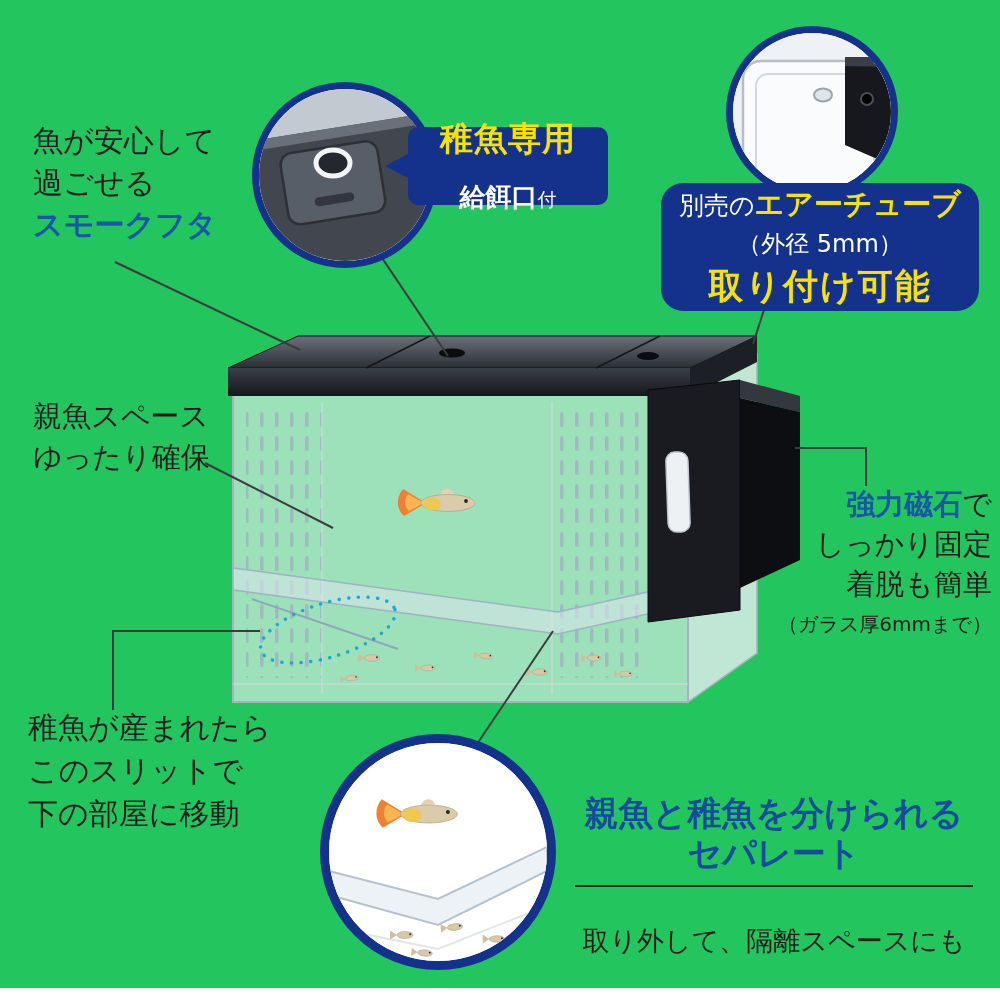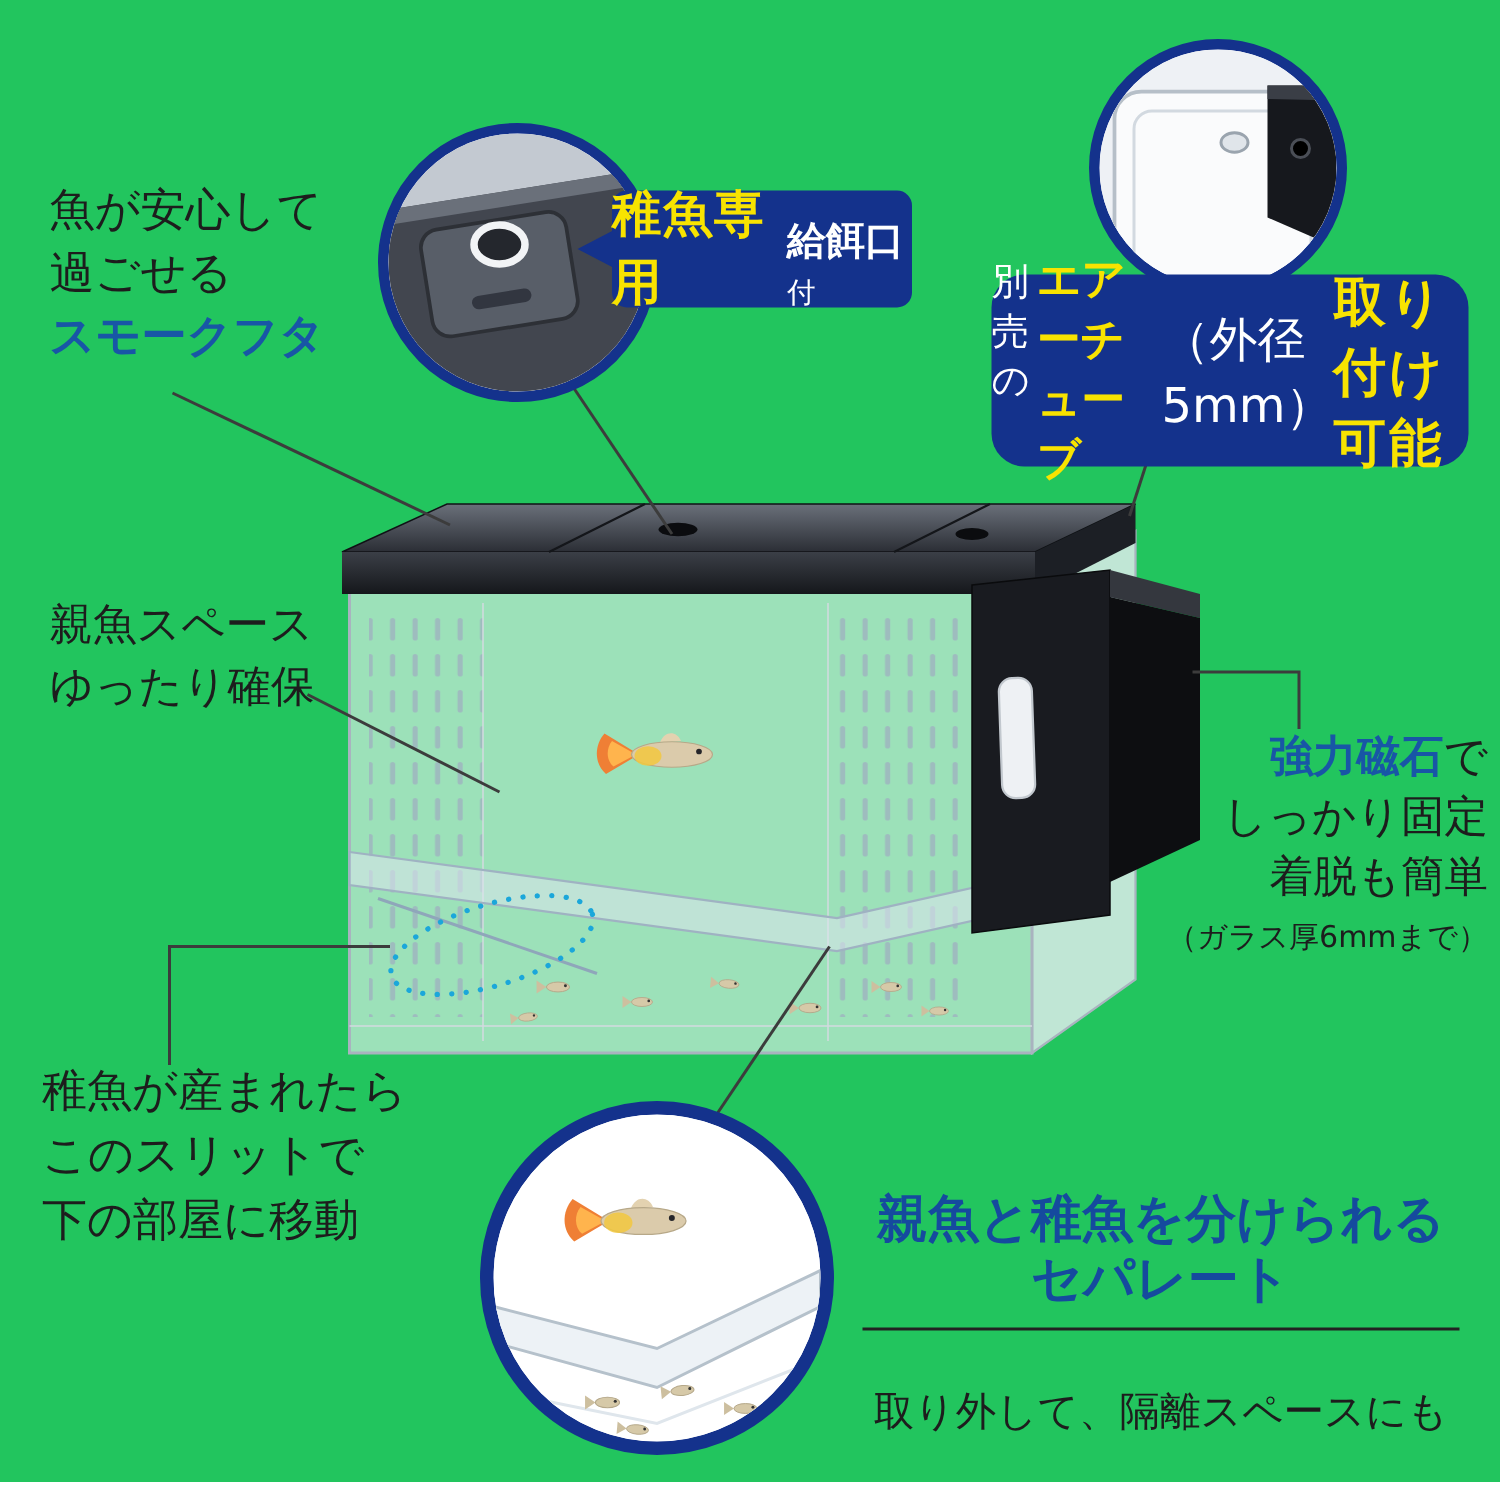--- a/index.html
+++ b/index.html
@@ -12,33 +12,33 @@
   .parent{left:33px;top:396px;font-size:29px;line-height:41px;}
   .magnet{left:756px;top:484px;width:236px;text-align:right;font-size:29px;line-height:40px;}
   .magnet .small{font-size:20px;}
   .slit{left:28px;top:706px;font-size:30px;line-height:43px;}
   .sep{left:575px;top:793px;width:398px;text-align:center;}
   .sep .h{font-size:34px;font-weight:bold;color:#154a9e;line-height:40px;}
   .sep hr{border:none;border-top:2.5px solid #222;margin:12px 0 10px 0;}
   .sep .sub{font-size:27px;color:#1d1d1d;margin-top:36px;}
 
   .badge{position:absolute;background:#14328c;color:#fff;z-index:6;display:flex;
-         flex-direction:row;align-items:center;justify-content:center;}
+         flex-direction:column;align-items:center;justify-content:center;}
   .badge .yellow{color:#f8e300;font-weight:bold;}
   .badge-feed{left:408px;top:127px;width:200px;height:78px;border-radius:10px;}
   .badge-feed::before{content:"";position:absolute;left:-23px;top:26px;border-style:solid;
          border-width:13px 25px 13px 0;border-color:transparent #14328c transparent transparent;}
   .badge-feed .t1{font-size:33px;letter-spacing:1px;}
   .badge-feed .t2{font-size:26px;font-weight:bold;margin-top:18px;}
   .badge-feed .t2 .t2s{font-size:19px;font-weight:normal;}
   .badge-air{left:661px;top:183px;width:318px;height:128px;border-radius:22px;}
   .badge-air .row{display:flex;align-items:baseline;justify-content:center;}
   .badge-air .w1{font-size:25px;}
   .badge-air .big{font-size:29px;}
-  .badge-air .t2{font-size:32px;margin-top:3px;}
+  .badge-air .t2{font-size:24px;margin-top:3px;}
   .badge-air .t3{font-size:35px;letter-spacing:2px;margin-top:3px;}
 
   .inset{position:absolute;border-radius:50%;border:7px solid #14328c;background:#fff;
          overflow:hidden;box-sizing:border-box;z-index:5;}
   .inset svg{display:block;}
   #inset-lid{left:252px;top:82px;width:186px;height:186px;}
   #inset-corner{left:726px;top:26px;width:172px;height:172px;}
   #inset-sep{left:320px;top:734px;width:236px;height:236px;border-width:9px;}
 </style>
 </head>

